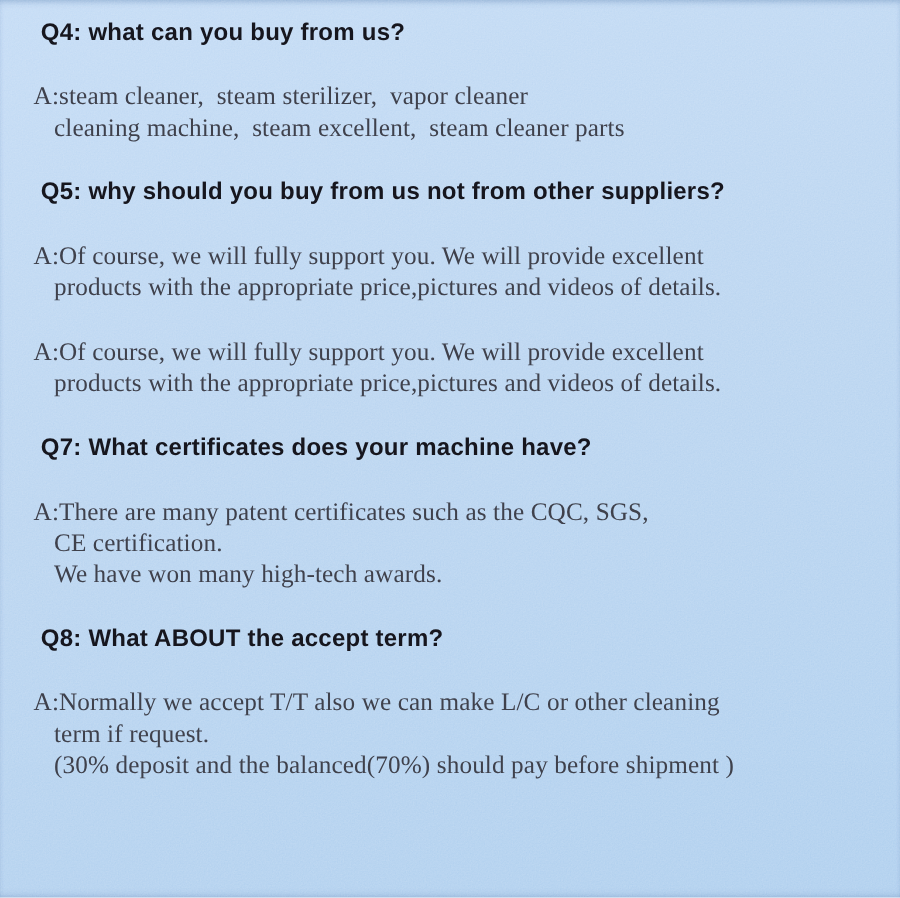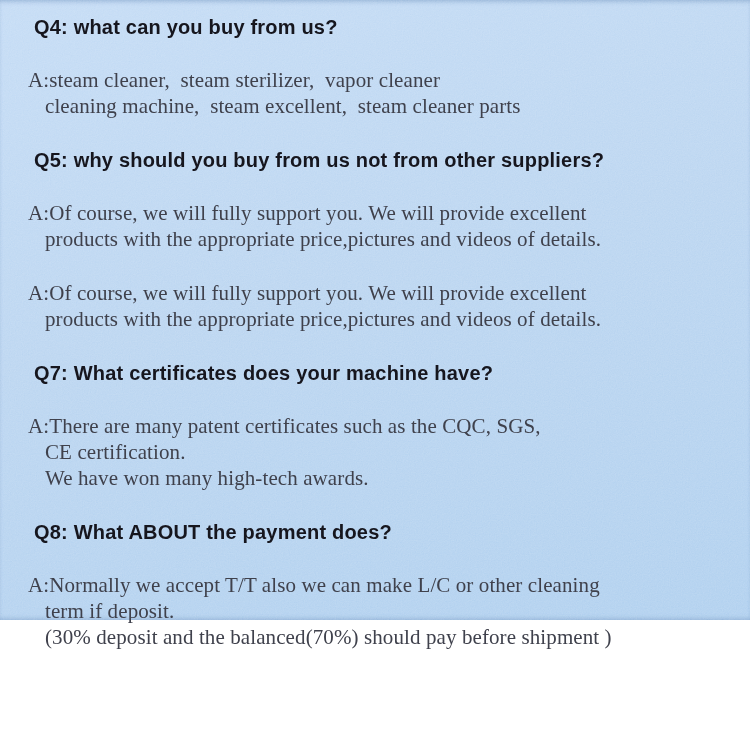--- a/index.html
+++ b/index.html
@@ -8,21 +8,21 @@
   }
   body {
     width: 750px;
     height: 748px;
     overflow: hidden;
     font-family: "Liberation Sans", sans-serif;
   }
   .page {
     position: relative;
     width: 750px;
-    height: 620px;
+    height: 748px;
     box-sizing: border-box;
     background: linear-gradient(165deg,
       var(--bg-light, #bed8f4) 0%,
       var(--bg, #b4d1ef) 45%,
       var(--bg-deep, #a8cbed) 100%);
     box-shadow: inset 0 4px 5px -3px rgba(80, 122, 175, 0.6),
                 inset 0 -4px 5px -3px rgba(80, 122, 175, 0.5);
   }
   .texture {
     position: absolute;
@@ -106,22 +106,22 @@
     <div class="faq-item">
       <div class="question">Q7: What certificates does your machine have?</div>
       <div class="answer">
         <div class="line">A:There are many patent certificates such as the CQC, SGS,</div>
         <div class="line cont">CE certification.</div>
         <div class="line cont">We have won many high-tech awards.</div>
       </div>
     </div>
 
     <div class="faq-item">
-      <div class="question">Q8: What ABOUT the payment does?</div>
+      <div class="question">Q8: What ABOUT the accept term?</div>
       <div class="answer">
         <div class="line">A:Normally we accept T/T also we can make L/C or other cleaning</div>
-        <div class="line cont">term if deposit.</div>
+        <div class="line cont">term if request.</div>
         <div class="line cont">(30% deposit and the balanced(70%) should pay before shipment )</div>
       </div>
     </div>
 
   </div>
 </div>
 
 </body></html>

